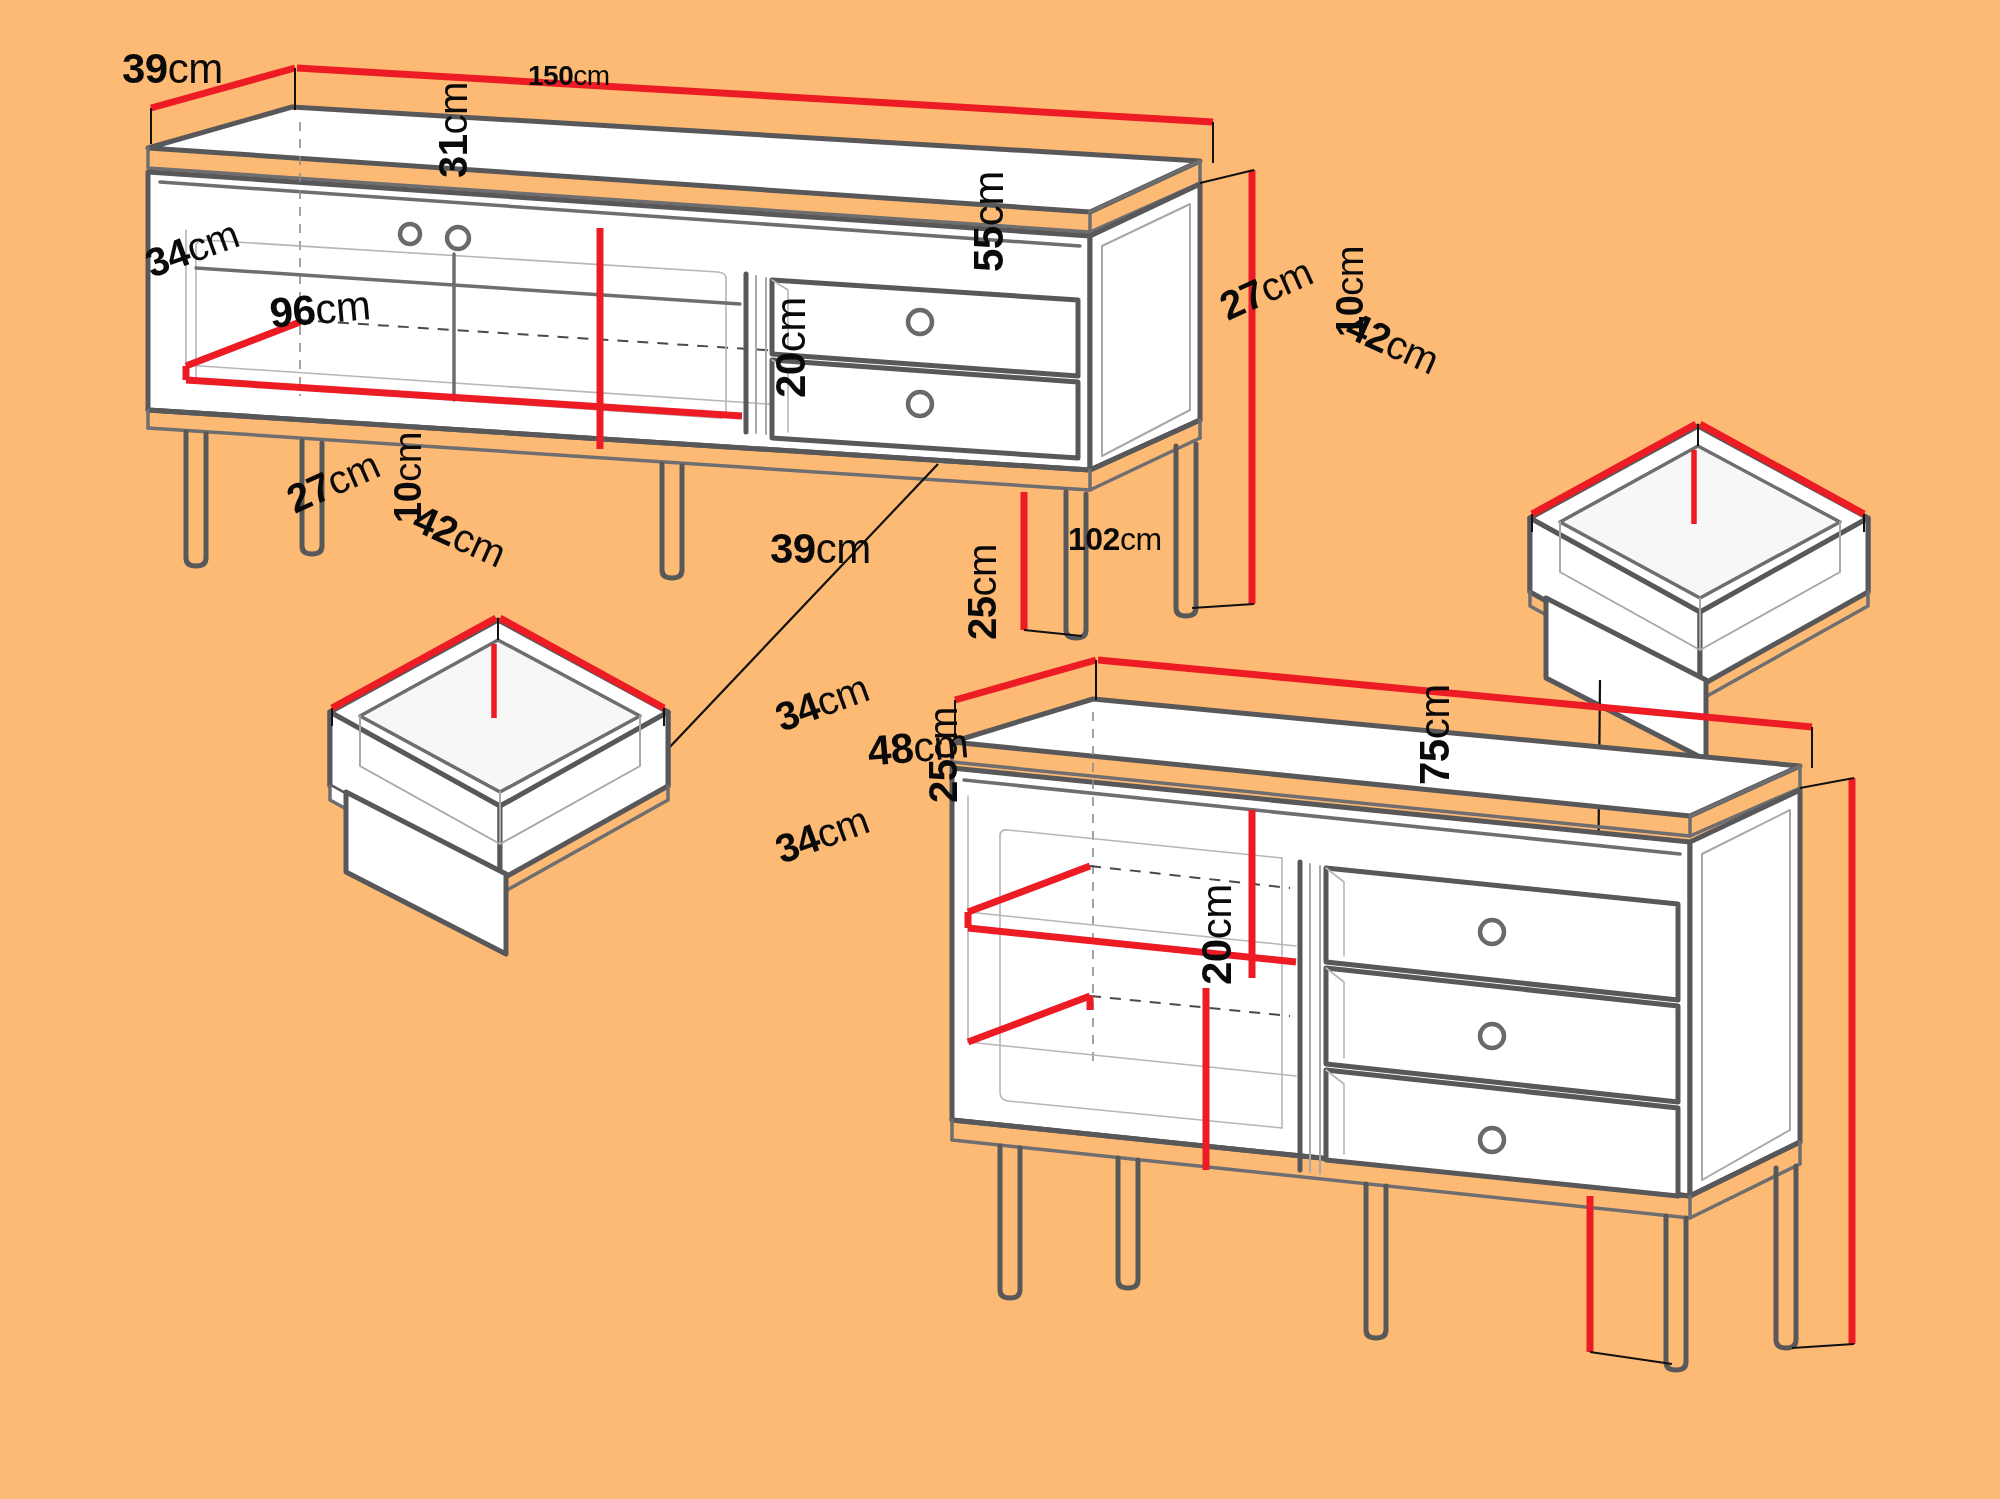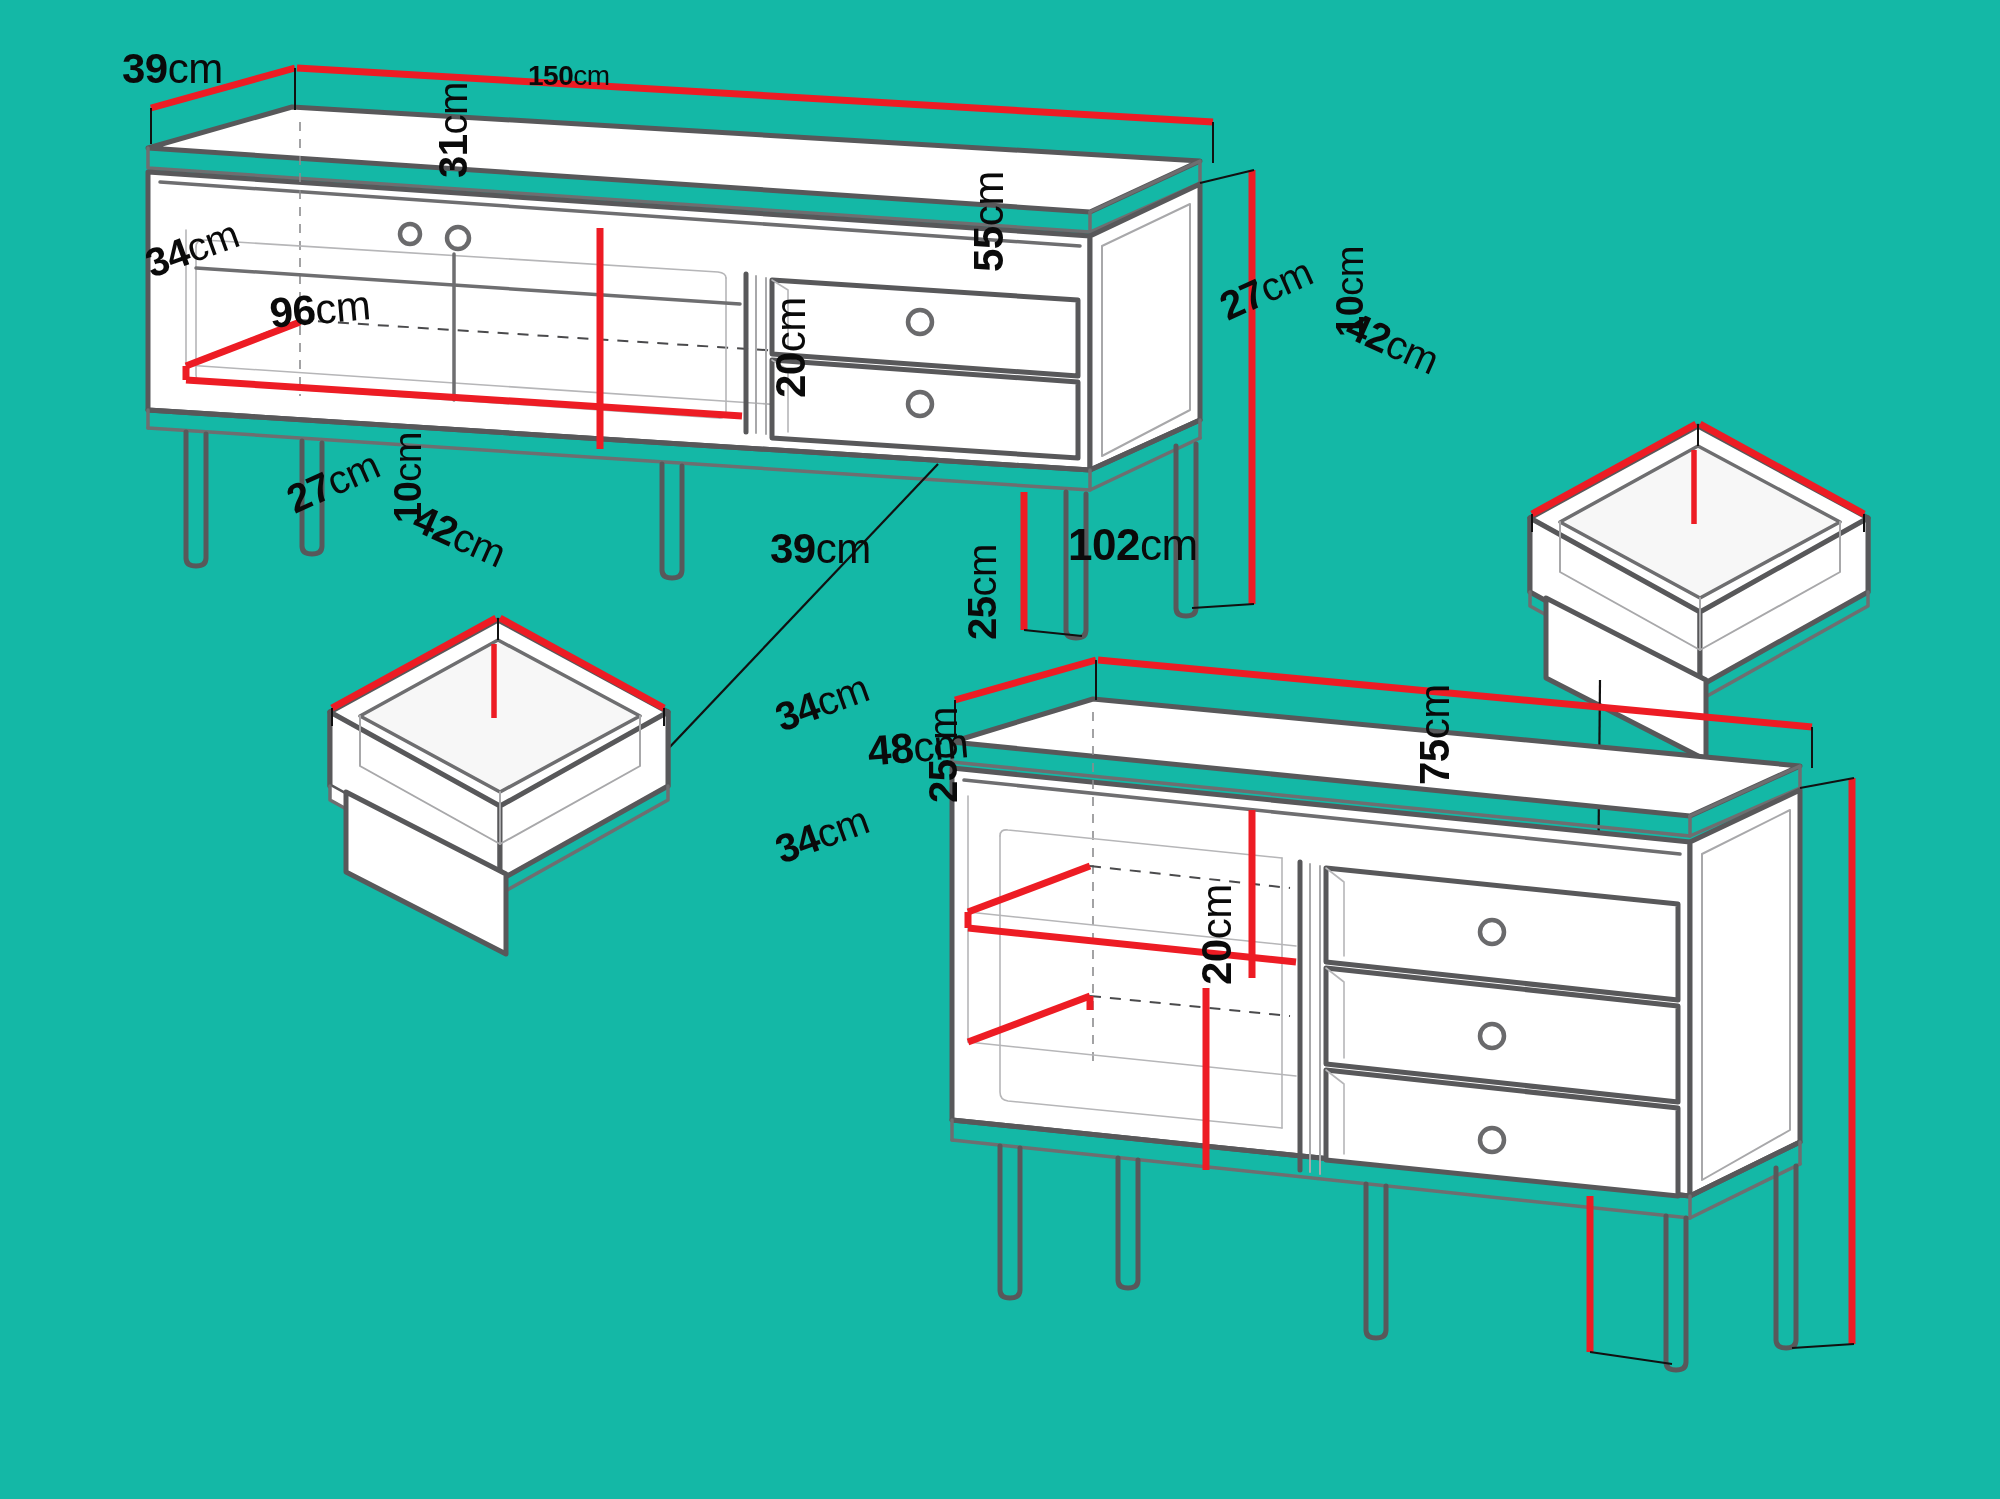--- a/index.html
+++ b/index.html
@@ -4,21 +4,21 @@
 <style>
   html, body {
     margin: 0;
     padding: 0;
     background: #ffffff;
   }
   #stage {
     position: relative;
     width: 2000px;
     height: 1499px;
-    background: #14b8a6;
+    background: #fdba74;
     font-family: "Liberation Sans", sans-serif;
     overflow: hidden;
   }
   #drawing {
     position: absolute;
     left: 0;
     top: 0;
     width: 2000px;
     height: 1499px;
   }
@@ -310,21 +310,21 @@
       <div class="dim-label" style="left: 433px; top: 178px; font-size: 40px; transform-origin: left top; transform: rotate(-90deg);"><span class="num">31</span><span class="unit">cm</span></div>
       <div class="dim-label" style="left: 968px; top: 272px; font-size: 42px; transform-origin: left top; transform: rotate(-90deg);"><span class="num">55</span><span class="unit">cm</span></div>
       <div class="dim-label" style="left: 770px; top: 398px; font-size: 42px; transform-origin: left top; transform: rotate(-90deg);"><span class="num">20</span><span class="unit">cm</span></div>
       <div class="dim-label" style="left: 281px; top: 483px; font-size: 40px; transform-origin: left top; transform: rotate(-24deg);"><span class="num">27</span><span class="unit">cm</span></div>
       <div class="dim-label" style="left: 424px; top: 498px; font-size: 40px; transform-origin: left top; transform: rotate(24deg);"><span class="num">42</span><span class="unit">cm</span></div>
       <div class="dim-label" style="left: 389px; top: 523px; font-size: 38px; transform-origin: left top; transform: rotate(-90deg);"><span class="num">10</span><span class="unit">cm</span></div>
       <div class="dim-label" style="left: 1214px; top: 290px; font-size: 40px; transform-origin: left top; transform: rotate(-24deg);"><span class="num">27</span><span class="unit">cm</span></div>
       <div class="dim-label" style="left: 1357px; top: 305px; font-size: 40px; transform-origin: left top; transform: rotate(24deg);"><span class="num">42</span><span class="unit">cm</span></div>
       <div class="dim-label" style="left: 1331px; top: 337px; font-size: 38px; transform-origin: left top; transform: rotate(-90deg);"><span class="num">10</span><span class="unit">cm</span></div>
       <div class="dim-label" style="left: 770px; top: 528px; font-size: 42px; transform-origin: left top; transform: rotate(0deg);"><span class="num">39</span><span class="unit">cm</span></div>
-      <div class="dim-label" style="left: 1068px; top: 523px; font-size: 44px; transform-origin: left top; transform: rotate(0deg);"><span class="num">102</span><span class="unit">cm</span></div>
+      <div class="dim-label" style="left: 1068px; top: 523px; font-size: 32px; transform-origin: left top; transform: rotate(0deg);"><span class="num">102</span><span class="unit">cm</span></div>
       <div class="dim-label" style="left: 962px; top: 640px; font-size: 40px; transform-origin: left top; transform: rotate(-90deg);"><span class="num">25</span><span class="unit">cm</span></div>
       <div class="dim-label" style="left: 770px; top: 700px; font-size: 40px; transform-origin: left top; transform: rotate(-20deg);"><span class="num">34</span><span class="unit">cm</span></div>
       <div class="dim-label" style="left: 866px; top: 731px; font-size: 42px; transform-origin: left top; transform: rotate(-5deg);"><span class="num">48</span><span class="unit">cm</span></div>
       <div class="dim-label" style="left: 770px; top: 832px; font-size: 40px; transform-origin: left top; transform: rotate(-20deg);"><span class="num">34</span><span class="unit">cm</span></div>
       <div class="dim-label" style="left: 923px; top: 803px; font-size: 40px; transform-origin: left top; transform: rotate(-90deg);"><span class="num">25</span><span class="unit">cm</span></div>
       <div class="dim-label" style="left: 1414px; top: 785px; font-size: 42px; transform-origin: left top; transform: rotate(-90deg);"><span class="num">75</span><span class="unit">cm</span></div>
       <div class="dim-label" style="left: 1196px; top: 985px; font-size: 42px; transform-origin: left top; transform: rotate(-90deg);"><span class="num">20</span><span class="unit">cm</span></div>
     </div>
 
 </div>

